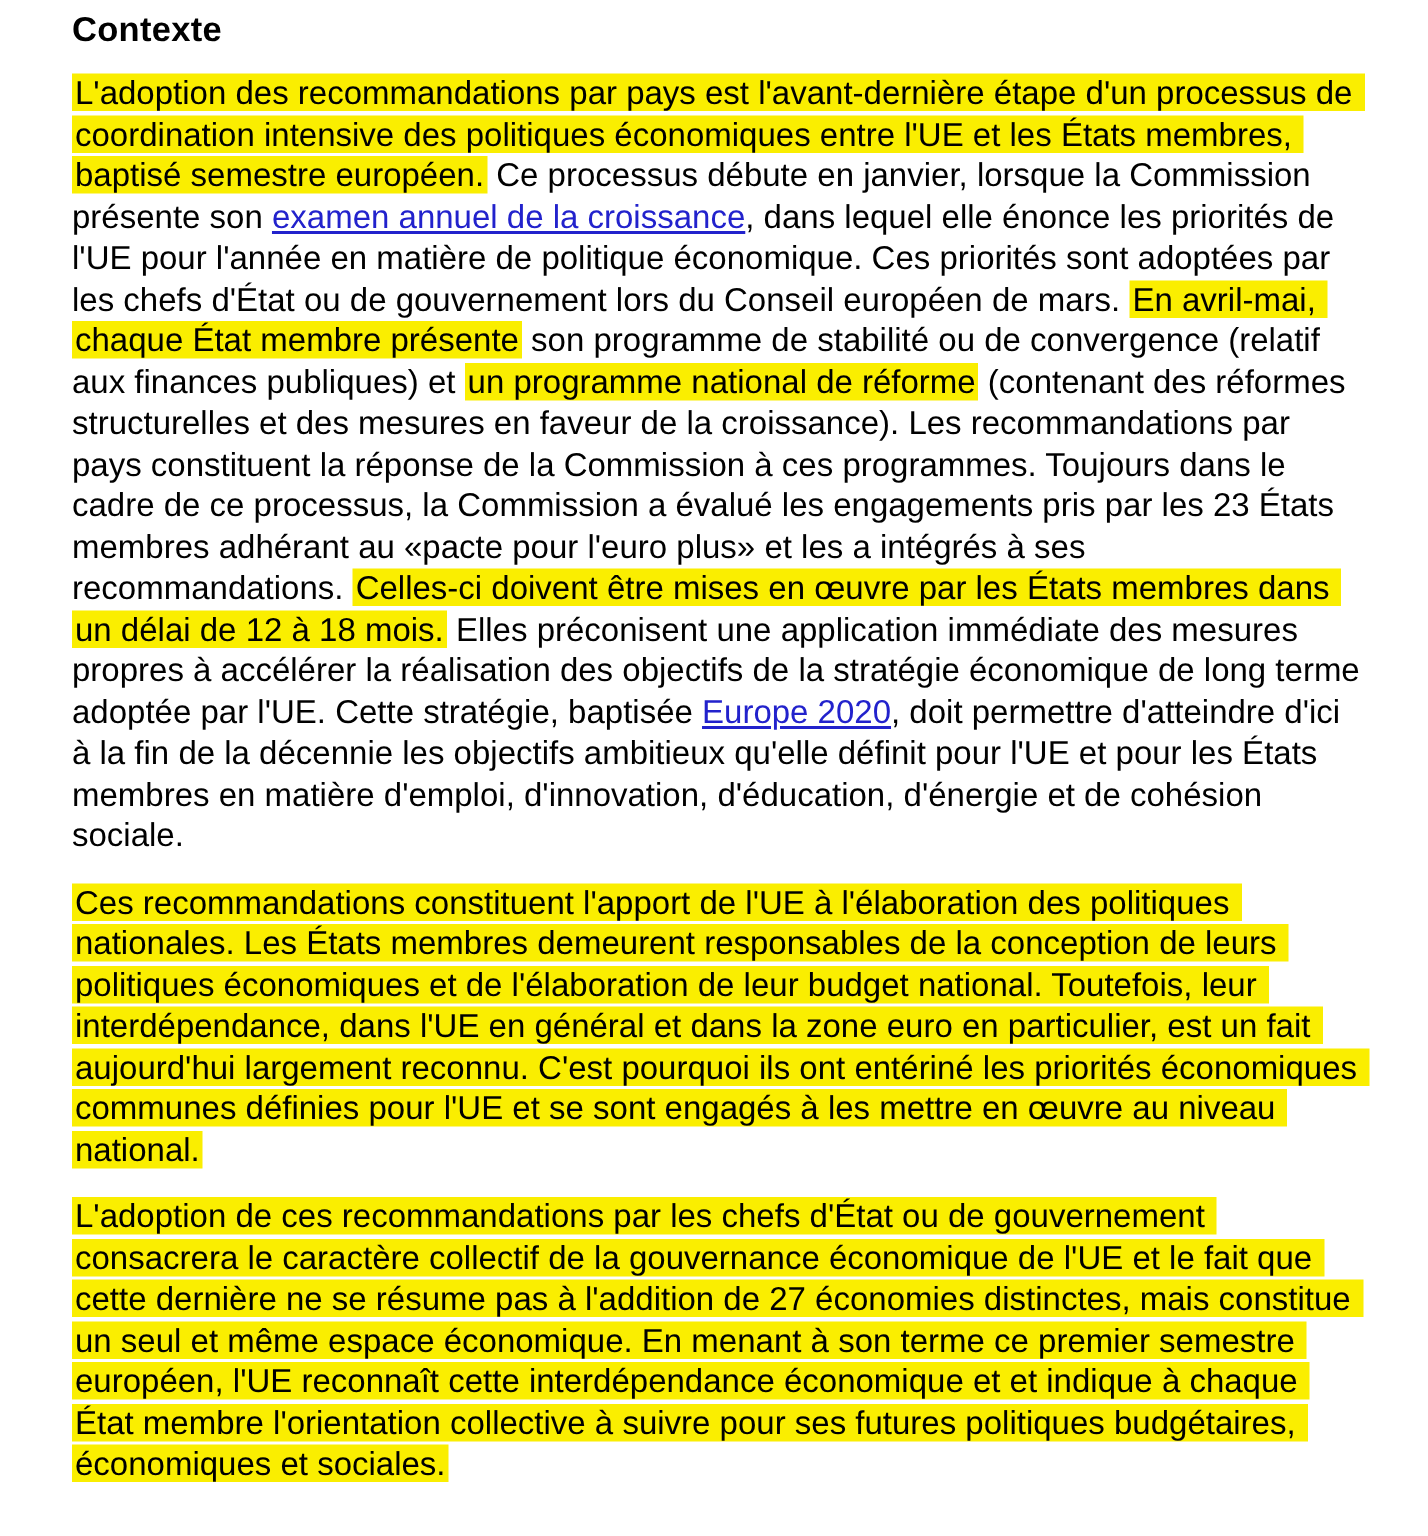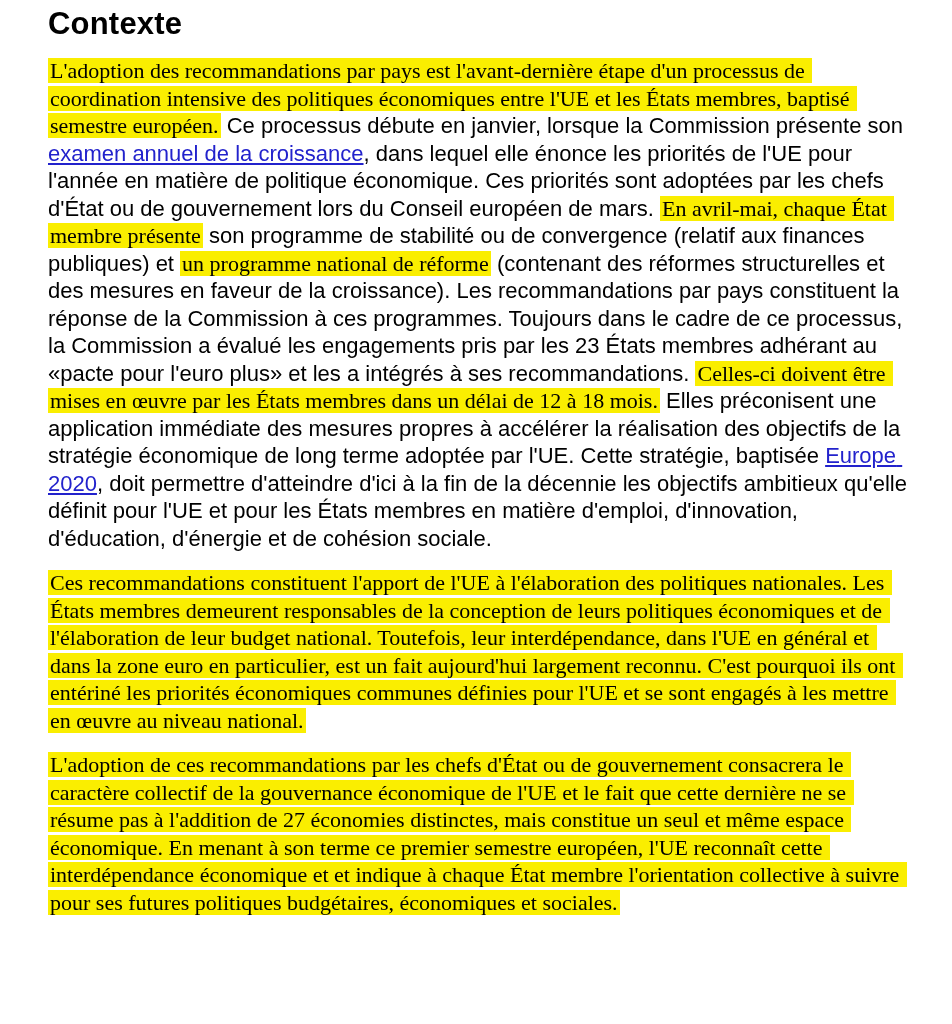--- a/index.html
+++ b/index.html
@@ -15,37 +15,36 @@
     height: 1024px;
     background: var(--bg);
     overflow: hidden;
     font-family: "Liberation Sans", "DejaVu Sans", sans-serif;
     color: var(--text);
   }
   main.doc {
     padding: 6px 42px 0 48px;
   }
   h1.doc-heading {
-    font-size: 31px;
+    font-size: 23px;
     font-weight: bold;
     margin: 0 0 15px 0;
     letter-spacing: 0.2px;
   }
   p.para {
     font-size: 22px;
     line-height: 27.5px;
     margin: 0 0 17px 0;
     max-width: 862px;
   }
   .run { white-space: pre-wrap; }
   .run.highlight {
     background: var(--hl);
     padding: 0 2px;
     box-decoration-break: clone;
-    font-family: Liberation Serif, serif;
     -webkit-box-decoration-break: clone;
   }
   a.run.link {
     color: var(--link);
     cursor: pointer;
   }
 </style>
 </head>
 <body>
 

